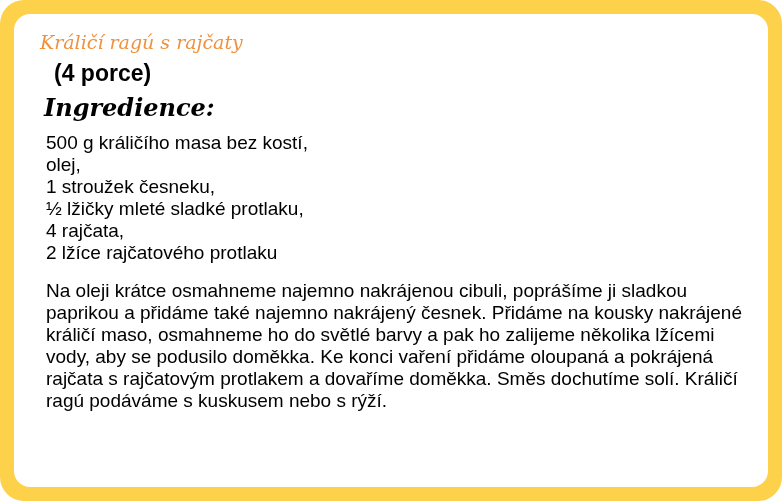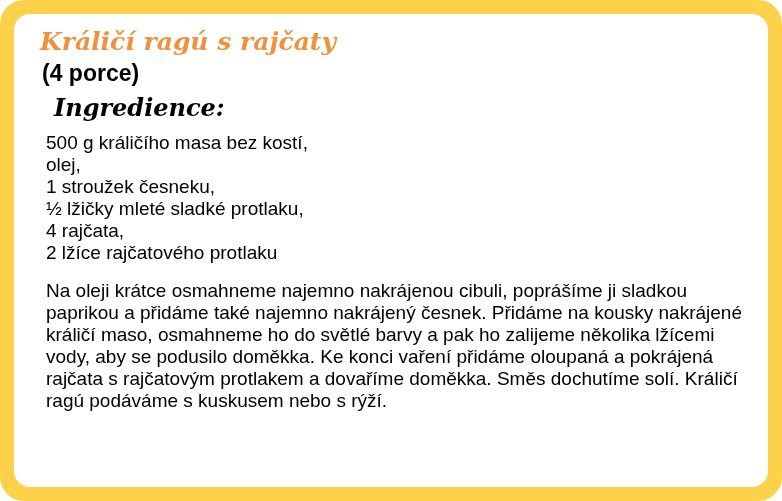--- a/index.html
+++ b/index.html
@@ -25,35 +25,35 @@
     background: var(--card, #ffffff);
     border-radius: 16px;
     box-sizing: border-box;
     padding: 13px 24px 0 24px;
     overflow: hidden;
   }
   .recipe-title {
     margin: 0 0 0 2px;
     font-family: "DejaVu Serif", serif;
     font-style: italic;
-    font-weight: bold;
-    font-size: 25px;
+    font-weight: normal;
+    font-size: 19px;
     line-height: 30px;
     color: var(--title, #EF923D);
   }
   .servings {
-    margin: 2px 0 0 4px;
+    margin: 2px 0 0 16px;
     font-family: "Liberation Sans", sans-serif;
     font-weight: bold;
     font-size: 23px;
     line-height: 28px;
     color: var(--text, #000000);
   }
   .section-heading {
-    margin: 6px 0 0 16px;
+    margin: 6px 0 0 6px;
     font-family: "DejaVu Serif", serif;
     font-style: italic;
     font-weight: bold;
     font-size: 24px;
     line-height: 30px;
     color: var(--text, #000000);
   }
   .section-heading.postup {
     margin-top: 12px;
   }

